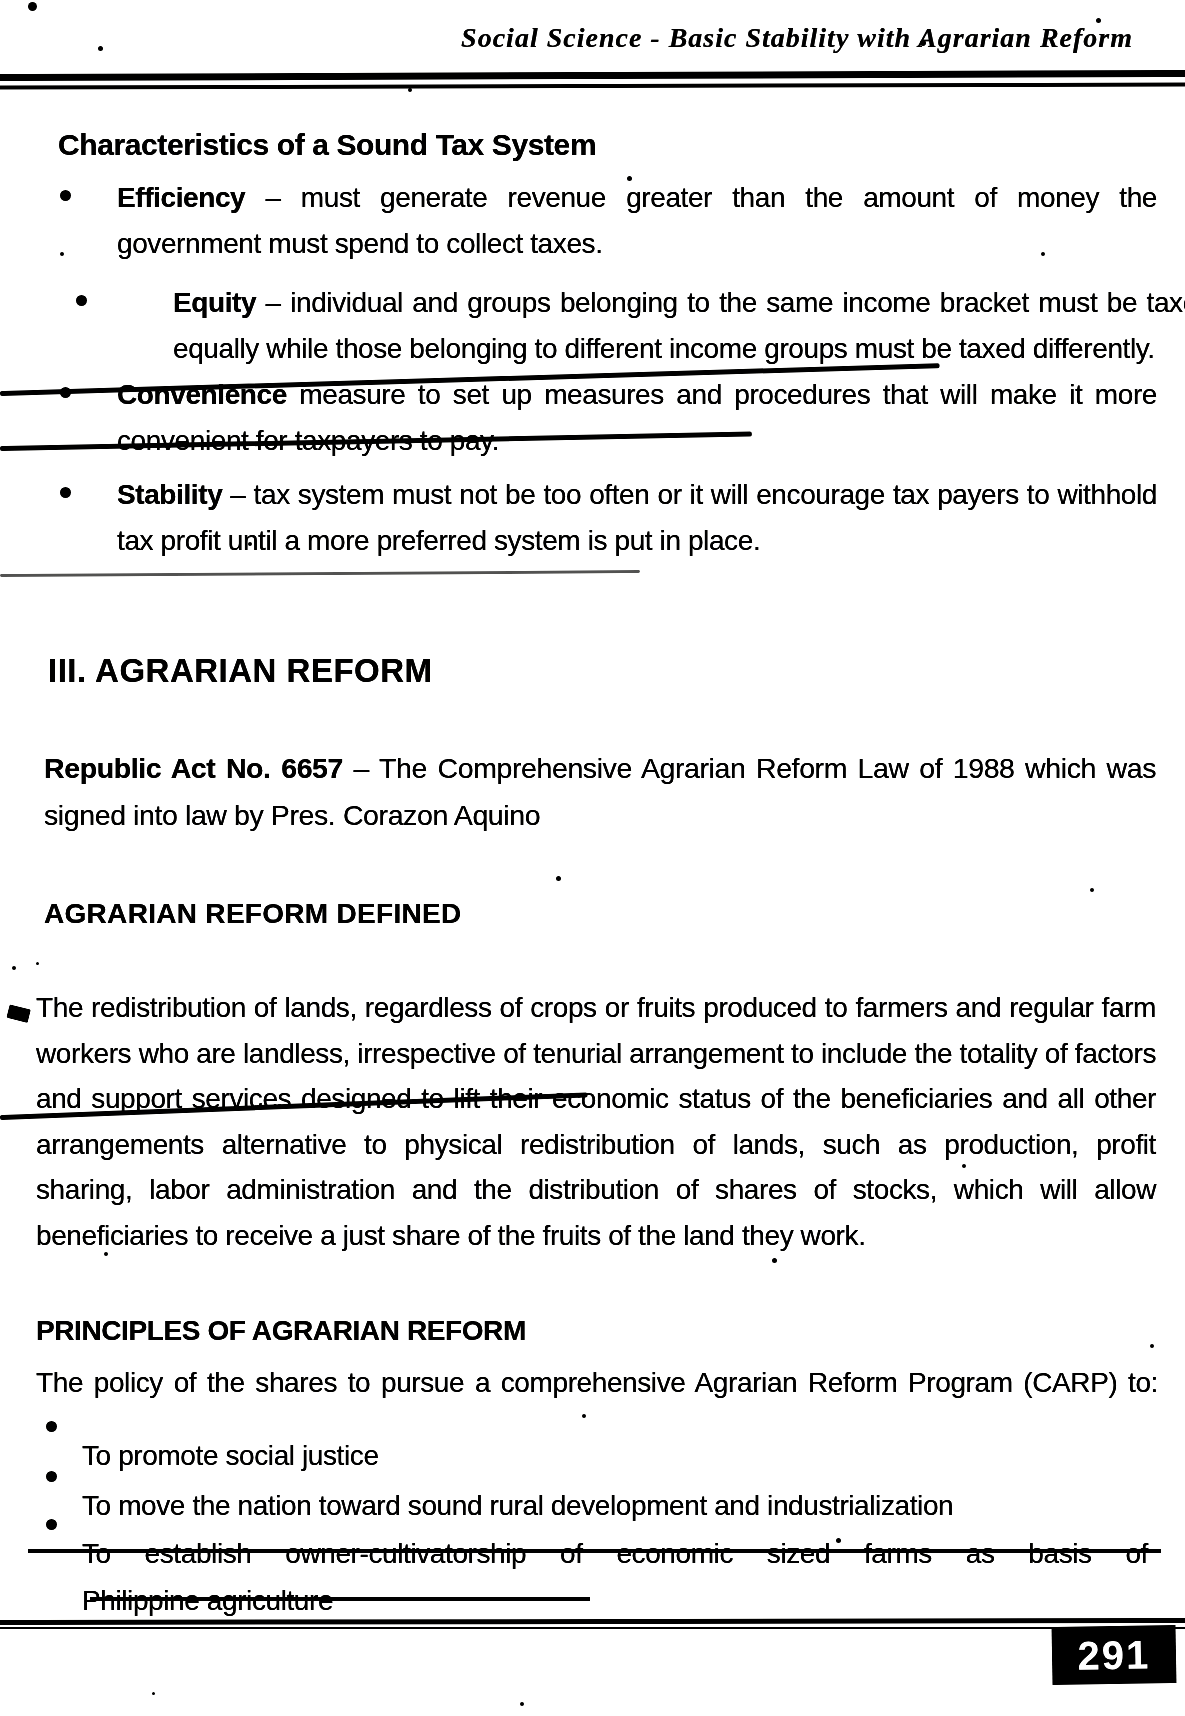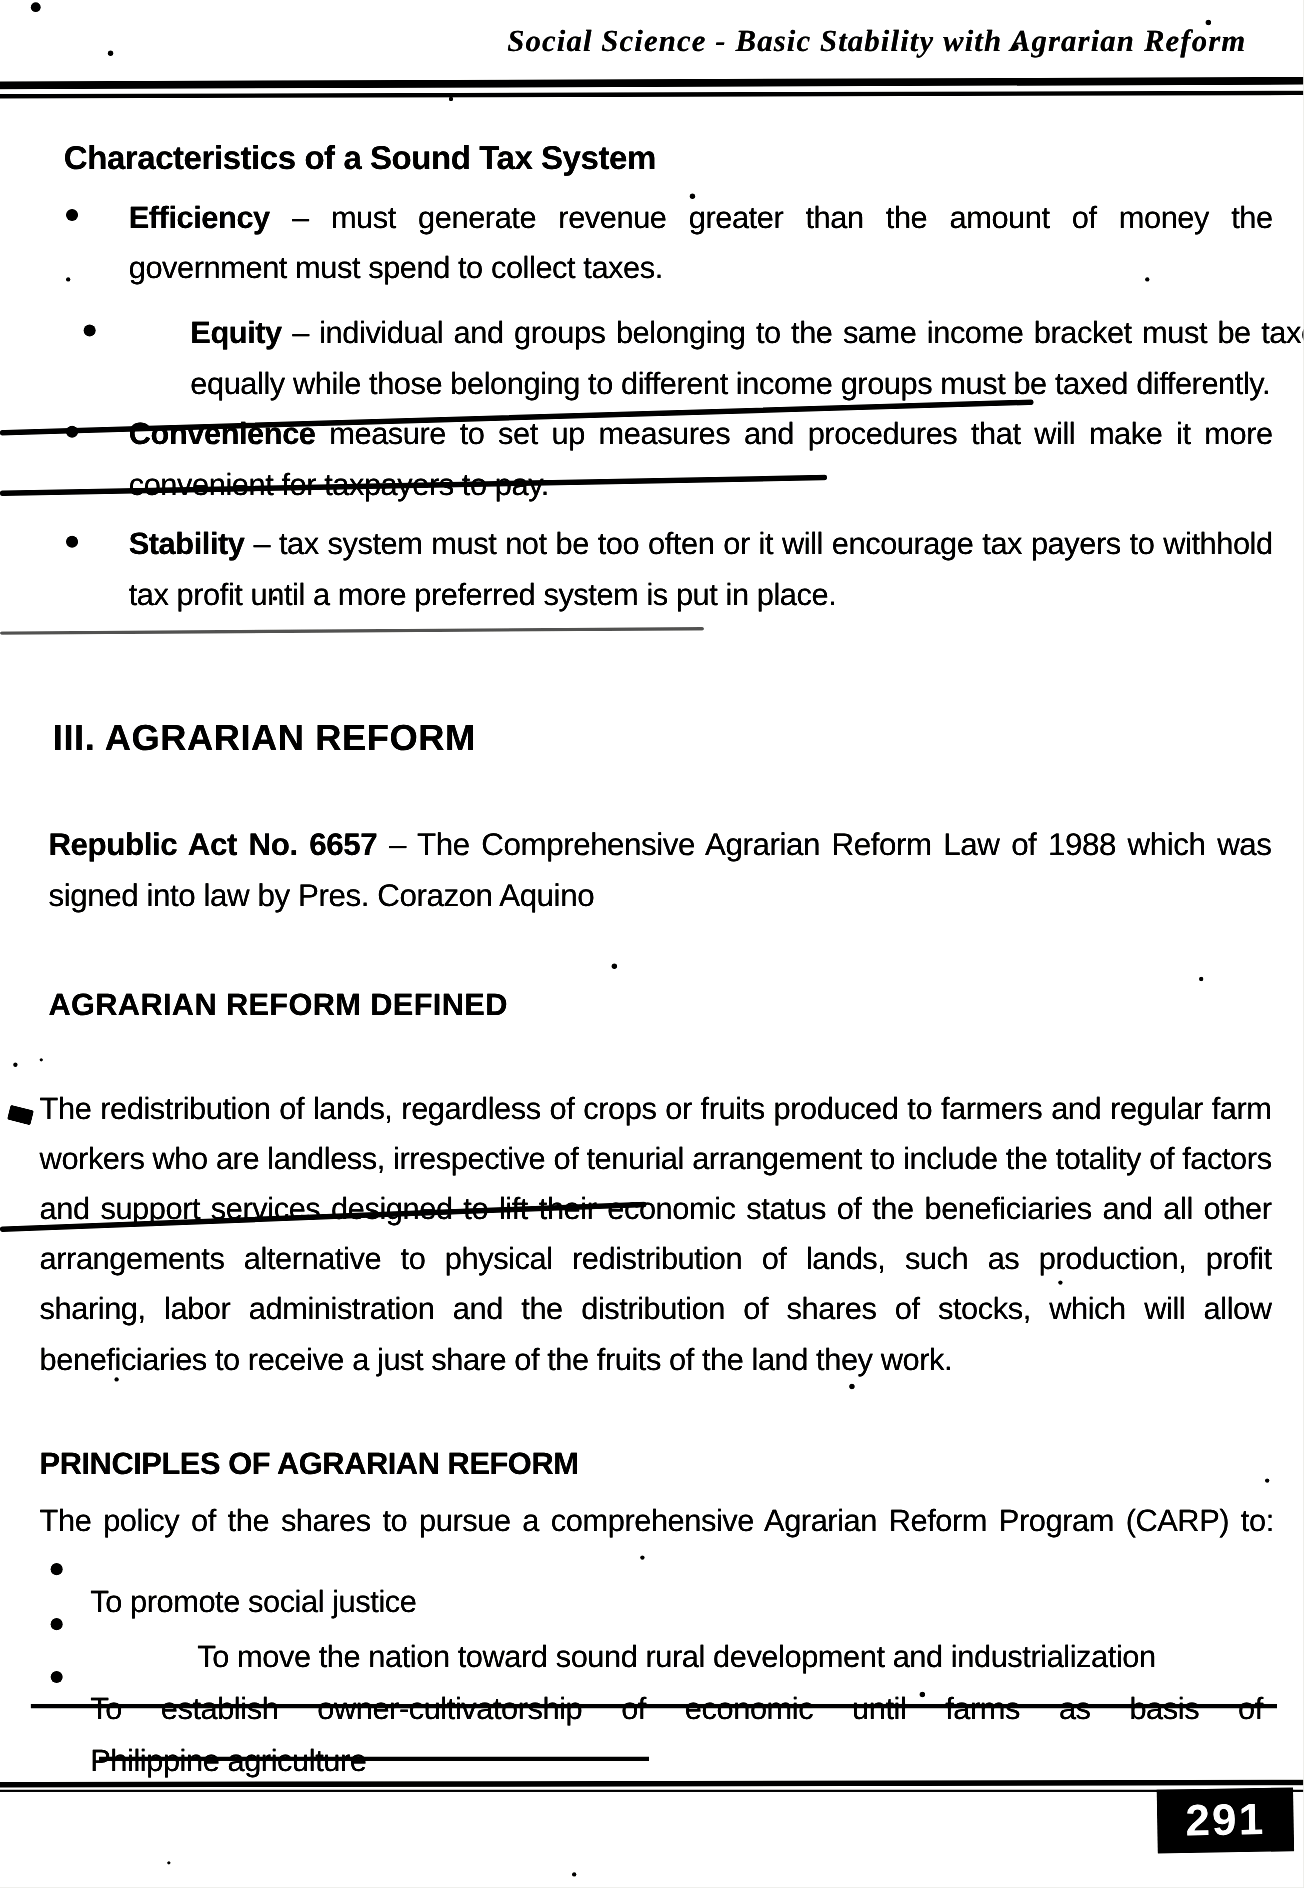--- a/index.html
+++ b/index.html
@@ -61,21 +61,21 @@
   .big-para{ left:36px; top:985px; width:1120px; font-size:28px; line-height:45.5px; text-align:justify; }
 
   
   .princ-heading{ left:36px; top:1315px; font-size:28px; font-weight:bold; }
   .princ-intro{ left:36px; top:1360px; width:1122px; font-size:28px; line-height:46px;
                 text-align:justify; text-align-last:justify; }
   .prow{ display:flex;flex-direction:column; }
   .prow .dot{ margin-top:16px; }
   .ptxt{ margin-left:36px; width:1066px; font-size:28px; line-height:47px; }
   .prow1{ left:46px; top:1405px; }
-  .prow2{ left:46px; top:1455px;text-align:center; }
+  .prow2{ left:46px; top:1455px; }
   .prow3{ left:46px; top:1503px; }
   .just-last{ text-align:justify; text-align-last:justify; display:block; }
   .uline{ left:0; background:#0c0c0c; height:4px; }
   .uline1{ left:28px; top:1549px; width:1133px; }
   .uline2{ left:90px; top:1597px; width:500px; }
 
   
   .f-rule-a{ top:1619px; height:5px; transform:rotate(-0.1deg); }
   .f-rule-b{ top:1627px; height:2px; }
   .f-label{ top:1734px; right:148px; font-size:27px; font-weight:bold; font-style:italic; letter-spacing:1px; }
@@ -147,21 +147,21 @@
   </div>
 
   <div class="abs prow prow2">
     <div class="dot"></div>
     <div class="ptxt txt">To move the nation toward sound rural development and industrialization</div>
   </div>
 
   <div class="abs prow prow3">
     <div class="dot"></div>
     <div class="ptxt txt">
-      <span class="just-last">To establish owner-cultivatorship of economic until farms as basis of</span>
+      <span class="just-last">To establish owner-cultivatorship of economic sized farms as basis of</span>
       <span>Philippine agriculture</span>
     </div>
   </div>
 
   <div class="abs uline uline1"></div>
   <div class="abs uline uline2"></div>
 
   <div class="abs rule f-rule-a"></div>
   <div class="abs rule f-rule-b"></div>
   <div class="abs txt f-label">PNU LET Reviewer</div>

